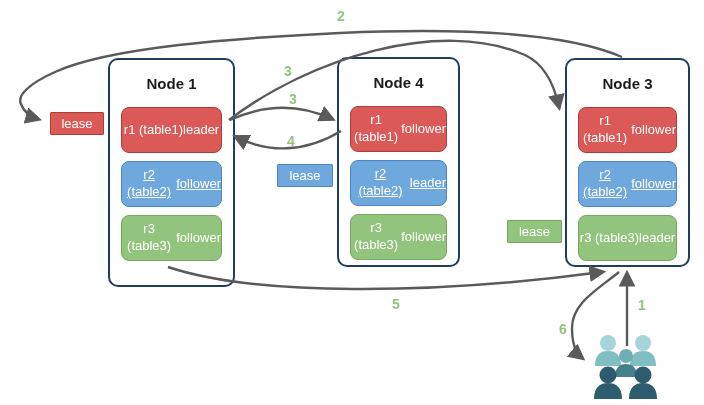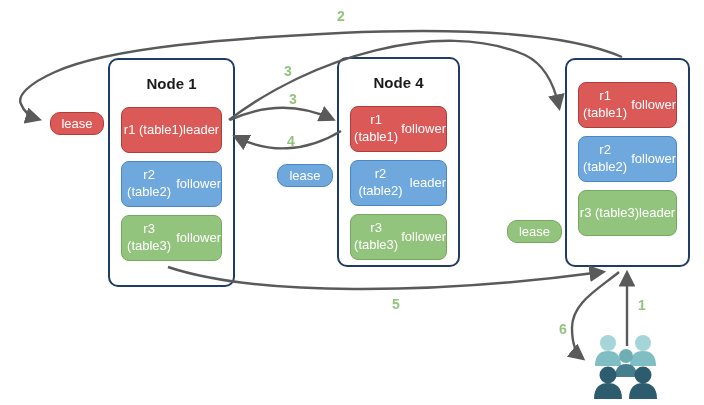--- a/index.html
+++ b/index.html
@@ -41,31 +41,31 @@
     display: flex;
     flex-direction: row;
     justify-content: center;
     align-items: center;
     color: #ffffff;
     font-size: 13px;
     line-height: 1.28;
     text-align: center;
   }
   .replica.red   { background: #db5956; border-color: #ad3e3b; }
-  .replica.blue  { background: #6fa8dc; border-color: #4a86c8; }
+  .replica.blue  { background: #6fa8dc; border-color: #4a86c8; text-decoration: underline; }
   .replica.green { background: #93c47d; border-color: #76a95e; }
   #node1 { left: 108px; top: 58px; width: 127px; height: 229px; }
   #node2 { left: 337px; top: 57px; width: 123px; height: 210px; }
   #node3 { left: 565px; top: 58px; width: 125px; height: 209px; }
 
   
   .lease {
     position: absolute;
     height: 23px;
-    border-radius: 10px;
+    border-radius: 1px;
     border: 1.5px solid;
     box-sizing: border-box;
     color: #ffffff;
     font-size: 13px;
     display: flex;
     align-items: center;
     justify-content: center;
     z-index: 2;
   }
   #lease-red   { left: 50px;  top: 112px; width: 54px; background: #db5956; border-color: #ad3e3b; }
@@ -136,20 +136,21 @@
       <span>r2 (table2)</span>
       <span>leader</span>
     </div>
     <div class="replica green">
       <span>r3 (table3)</span>
       <span>follower</span>
     </div>
   </div>
 
   <div class="node" id="node3">
+    <div class="node-title">Node 3</div>
     <div class="replica red">
       <span>r1 (table1)</span>
       <span>follower</span>
     </div>
     <div class="replica blue">
       <span>r2 (table2)</span>
       <span>follower</span>
     </div>
     <div class="replica green">
       <span>r3 (table3)</span>

